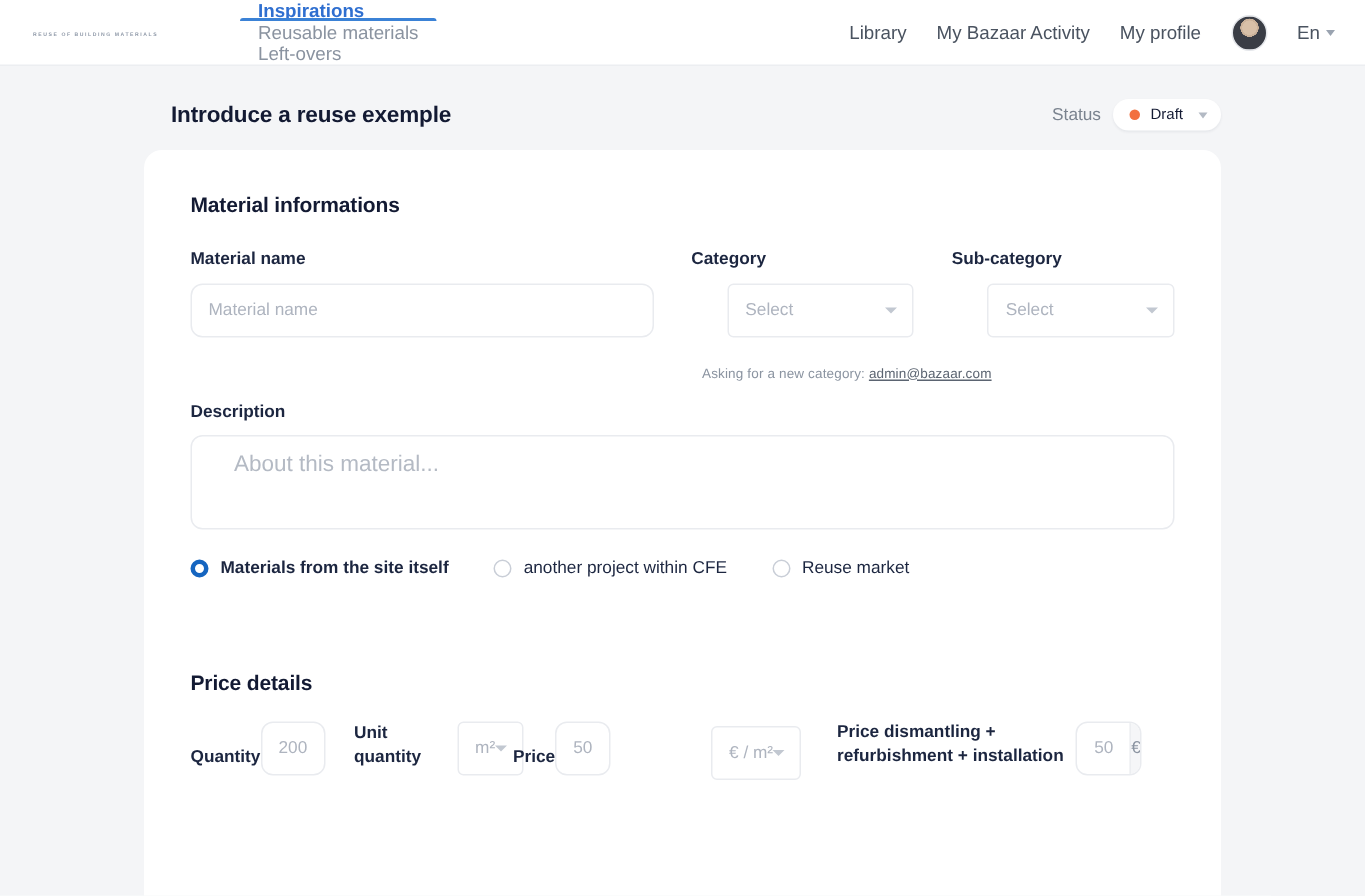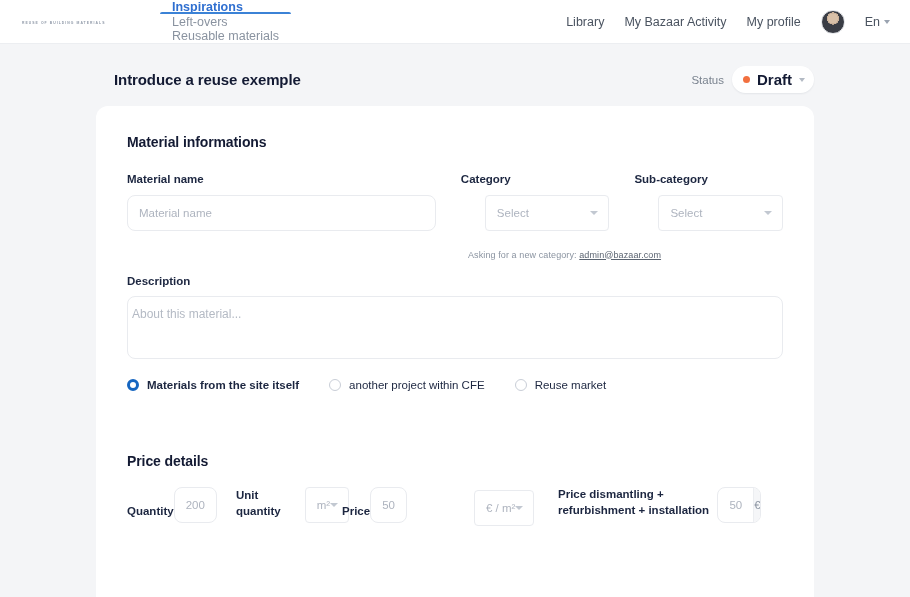--- a/index.html
+++ b/index.html
@@ -148,22 +148,22 @@
     box-shadow: 0 1px 2px rgba(20,30,50,.07);
     cursor: pointer;
   }
   .dot {
     width: 7px; height: 7px;
     border-radius: 50%;
     background: #f2703f;
     flex: none;
   }
   .status-text {
-    font-size: 15px;
-    font-weight: 700;
+    font-size: 10px;
+    font-weight: 400;
     color: #131a33;
   }
   .pill-chev {
     margin-left: auto;
     width: 0; height: 0;
     border-left: 3.5px solid transparent;
     border-right: 3.5px solid transparent;
     border-top: 4px solid #b3bac4;
   }
 
@@ -246,22 +246,22 @@
     text-decoration: underline;
     cursor: pointer;
   }
 
   .desc-wrap { margin-top: 14px; }
   .textarea-box {
     height: 63px;
     border: 1px solid #e9ebef;
     border-radius: 8px;
     background: #fff;
-    padding: 10px 4px;
-    font-size: 12px;
+    padding: 10px 28px;
+    font-size: 15px;
     color: #b4bac4;
     cursor: text;
   }
 
   .radio-row {
     display: flex;
     align-items: center;
     gap: 30px;
     margin-top: 20px;
   }
@@ -362,24 +362,24 @@
 
   <div class="logo-wrap">
     <div class="logo-tag">REUSE OF BUILDING MATERIALS</div>
   </div>
 
   <div class="nav-left">
     <div class="nav-item active">
       <span>Inspirations</span>
     </div>
     <div class="nav-item">
+      <span>Reusable materials</span>
+    </div>
+    <div class="nav-item">
       <span>Left-overs</span>
-    </div>
-    <div class="nav-item">
-      <span>Reusable materials</span>
     </div>
   </div>
 
   <div class="nav-right">
     <div class="nav-link">Library</div>
     <div class="nav-link">My Bazaar Activity</div>
     <div class="nav-link">My profile</div>
     <div class="avatar"></div>
     <div class="lang">
       <span>En</span>

